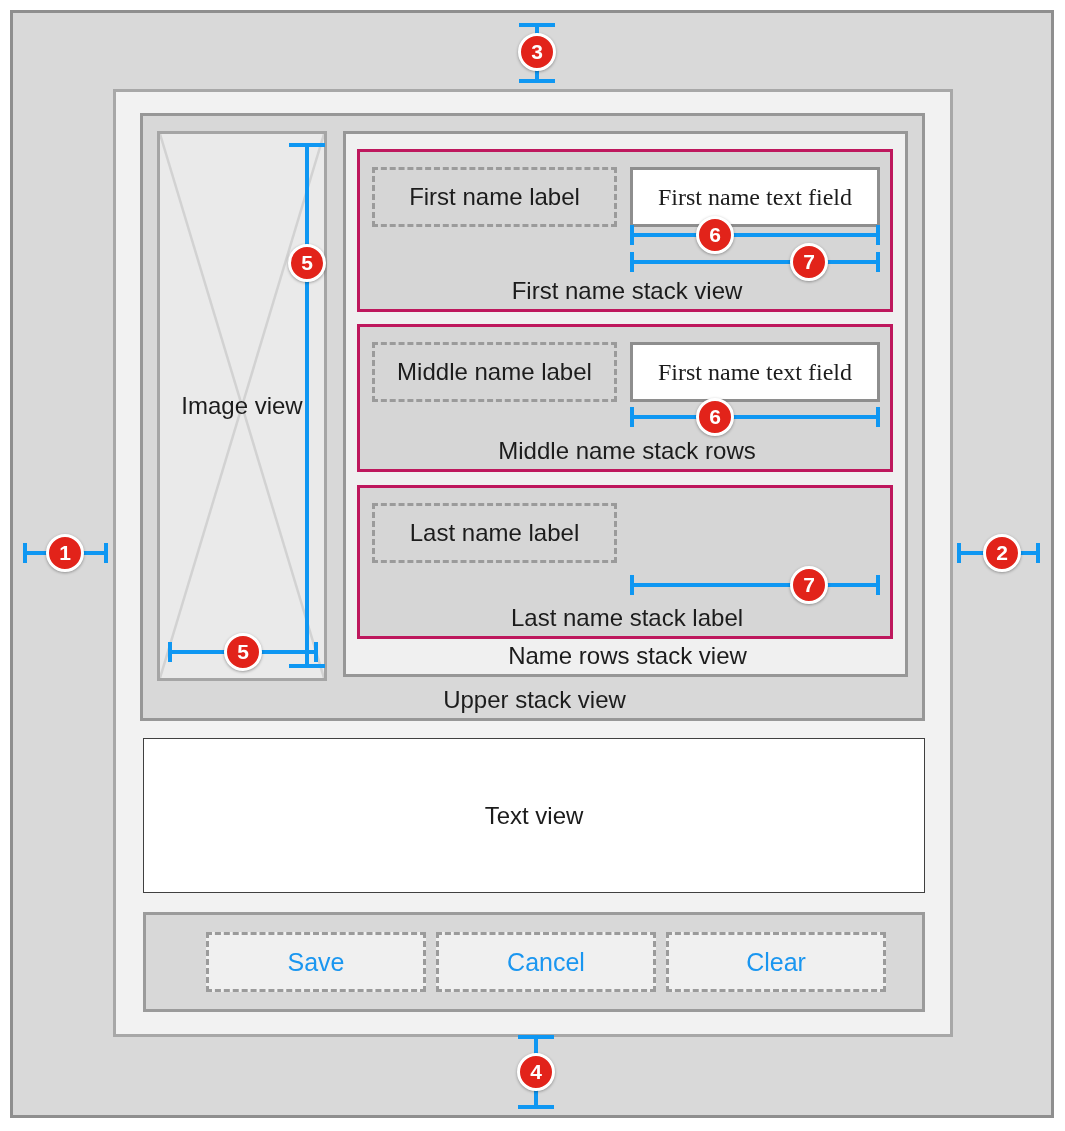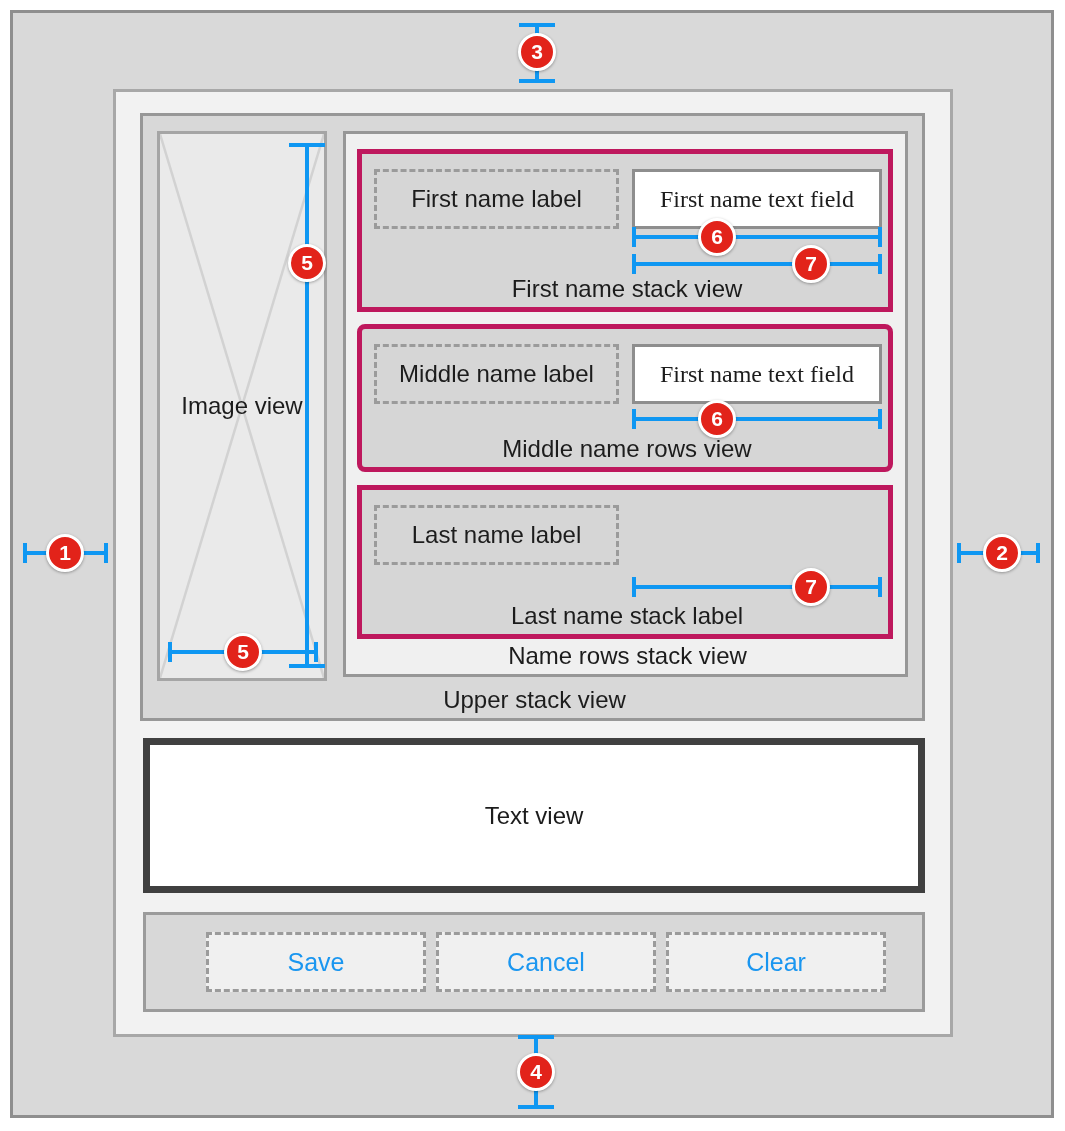--- a/index.html
+++ b/index.html
@@ -12,32 +12,32 @@
 
   .abs{position:absolute;box-sizing:border-box;}
 
   
   .outer-box{left:10px;top:10px;width:1044px;height:1108px;background:#d9d9d9;border:3px solid #8f8f8f;}
   .root-view{left:113px;top:89px;width:840px;height:948px;background:#f2f2f2;border:3px solid #a8a8a8;}
   .upper-stack{left:140px;top:113px;width:785px;height:608px;background:#d8d8d8;border:3px solid #979797;}
   .image-view{left:157px;top:131px;width:170px;height:550px;background:#eaeaea;border:3px solid #a5a5a5;display:flex;align-items:center;justify-content:center;}
   .image-x{position:absolute;left:0;top:0;width:100%;height:100%;}
   .name-rows{left:343px;top:131px;width:565px;height:546px;background:#f0f0f0;border:3px solid #979797;}
-  .row{left:357px;width:536px;background:#d6d6d6;border:5px solid #be185d;position:absolute;box-sizing:border-box;}
+  .row{left:357px;width:536px;background:#d6d6d6;border:3px solid #be185d;position:absolute;box-sizing:border-box;}
   .row1{top:149px;height:163px;}
-  .row2{top:324px;height:148px;border-radius:8px;}
+  .row2{top:324px;height:148px;}
   .row3{top:485px;height:154px;}
 
   .dashed-label{position:absolute;box-sizing:border-box;left:12px;top:15px;width:245px;height:60px;border:3px dashed #9b9b9b;display:flex;align-items:center;justify-content:center;font-size:24px;}
   .text-field{position:absolute;box-sizing:border-box;left:270px;top:15px;width:250px;height:60px;background:#ffffff;border:3px solid #8e8e8e;display:flex;align-items:center;justify-content:center;font-size:24px;font-family:Liberation Serif, serif;}
 
   .caption{position:absolute;left:4px;right:0;bottom:4px;text-align:center;font-size:24px;line-height:28px;}
   .center-label{font-size:24px;position:relative;z-index:2;}
 
-  .text-view{left:143px;top:738px;width:782px;height:155px;background:#ffffff;border:7px solid #404040;display:flex;align-items:center;justify-content:center;font-size:24px;}
+  .text-view{left:143px;top:738px;width:782px;height:155px;background:#ffffff;border:1px solid #404040;display:flex;align-items:center;justify-content:center;font-size:24px;}
   .button-bar{left:143px;top:912px;width:782px;height:100px;background:#d8d8d8;border:3px solid #9b9b9b;display:flex;align-items:center;justify-content:center;gap:10px;padding-left:24px;}
   .wire-button{box-sizing:border-box;width:220px;height:60px;background:#f0f0f0;border:3px dashed #9b9b9b;display:flex;align-items:center;justify-content:center;font-size:25px;color:#1a96f0;cursor:pointer;}
 
   
   .hbeam{position:absolute;height:22px;}
   .hbeam .line{position:absolute;left:0;right:0;top:9px;height:4px;background:var(--blue);}
   .hbeam .tick{position:absolute;top:1px;width:4px;height:20px;background:var(--blue);}
   .hbeam .tick.t-left{left:0;}
   .hbeam .tick.t-right{right:0;}
 
@@ -116,21 +116,21 @@
     </div>
     <div class="text-field">
       <span>First name text field</span>
     </div>
     <div class="hbeam" style="left:270px;top:79px;width:250px;">
       <div class="line"></div>
       <div class="tick t-left"></div>
       <div class="tick t-right"></div>
       <div class="badge" style="left:66px;top:-8px;">6</div>
     </div>
-    <span class="caption">Middle name rows view</span>
+    <span class="caption">Middle name stack rows</span>
   </div>
 
   <div class="row row3">
     <div class="dashed-label">
       <span>Last name label</span>
     </div>
     <div class="hbeam" style="left:270px;top:86px;width:250px;">
       <div class="line"></div>
       <div class="tick t-left"></div>
       <div class="tick t-right"></div>

